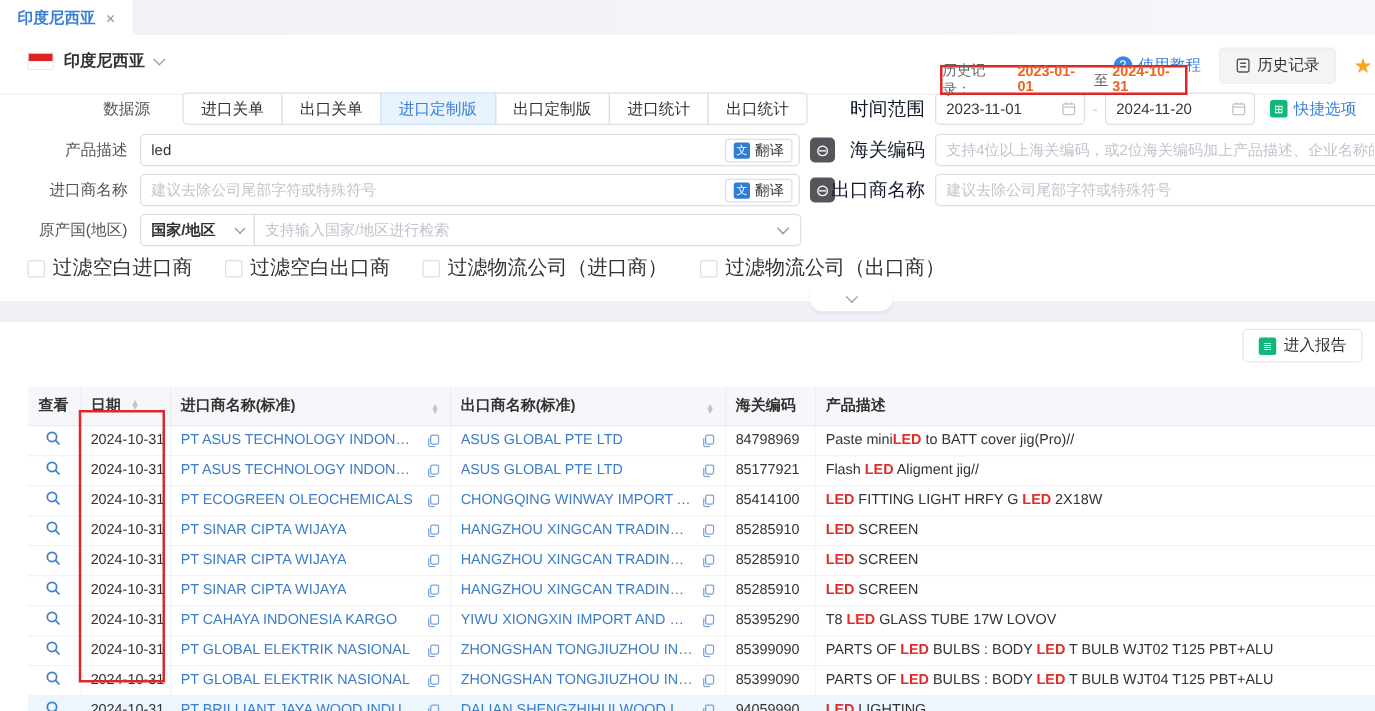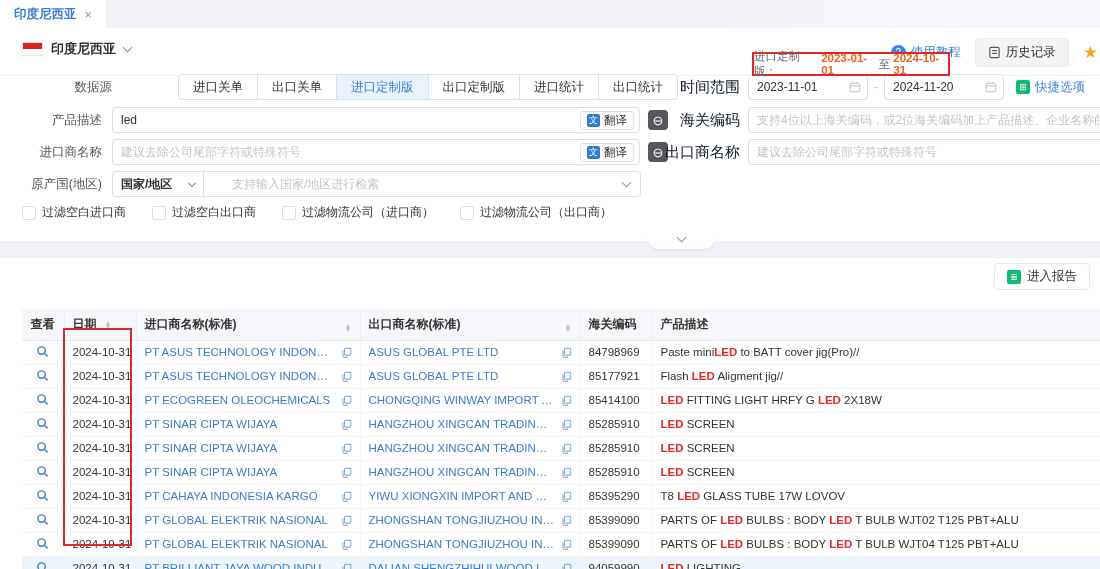--- a/index.html
+++ b/index.html
@@ -62,21 +62,21 @@
     display:flex; align-items:center; justify-content:center; font-size:13px; cursor:pointer; flex:none; }
   .cal-ic { color:#c0c4cc; margin-right:6px; flex:none; }
   .sep { margin:0 6px; color:#c0c4cc; }
   .quick { display:flex; align-items:center; gap:5px; margin-left:12px; color:#3a7fd5; font-size:12.5px; cursor:pointer; }
   .quick-ic { width:14px; height:14px; border-radius:2px; background:#12b877; color:#fff; font-size:9px;
     display:flex; align-items:center; justify-content:center; }
   .select-box { height:26px; border:1px solid #dcdfe6; border-radius:4px 0 0 4px; background:#fff;
     display:flex; align-items:center; justify-content:space-between; padding:0 8px; width:92px; font-size:12px;
     color:#333; font-weight:bold; cursor:pointer; flex:none; }
   .cbrow { position:absolute; left:22px; top:204px; display:flex; gap:26px; align-items:center; }
-  .cb { display:flex; align-items:center; gap:6px; font-size:12px; color:#333; cursor:pointer; }
+  .cb { display:flex; align-items:center; gap:6px; font-size:16px; color:#333; cursor:pointer; }
   .cb .box { width:14px; height:14px; border:1px solid #dcdfe6; border-radius:2px; background:#fff; }
 
   
   .gray-band { position:absolute; left:0; top:241px; width:1100px; height:17px; background:#f0f1f6; }
   .collapse-tab { position:absolute; left:648px; top:230px; width:66px; height:19px; background:#fff; z-index:2;
     border-radius:0 0 10px 10px; display:flex; align-items:center; justify-content:center; cursor:pointer;
     box-shadow:0 2px 3px rgba(0,0,0,0.05); }
 
   
   .results-bar { position:absolute; left:0; top:258px; width:1100px; height:42px; background:#fff; }
@@ -144,27 +144,27 @@
             <line x1="4.5" y1="5" x2="9.5" y2="5" stroke="#555" stroke-width="1.2"></line>
             <line x1="4.5" y1="8" x2="9.5" y2="8" stroke="#555" stroke-width="1.2"></line>
           </svg>
         <span>历史记录</span>
       </span>
       <span class="star">★</span>
     </div>
   </div>
 
   <div class="upd-box">
-    <span class="lbl">进口定制版：</span>
+    <span class="lbl">历史记录：</span>
     <span class="dt">2023-01-01</span>
     <span class="lbl">至</span>
     <span class="dt">2024-10-31</span>
   </div>
 
-  <div class="frow" style="left:32px; top:74px;gap:40px;">
+  <div class="frow" style="left:40px; top:74px;">
     <span class="flabel">数据源</span>
     <div class="seg-group">
       <span class="seg">进口关单</span>
       <span class="seg">出口关单</span>
       <span class="seg active">进口定制版</span>
       <span class="seg">出口定制版</span>
       <span class="seg">进口统计</span>
       <span class="seg">出口统计</span>
     </div>
   </div>
@@ -231,21 +231,21 @@
       <input placeholder="建议去除公司尾部字符或特殊符号" style="">
     </div>
   </div>
 
   <div class="frow" style="left:22px; top:171px;">
     <span class="flabel">原产国(地区)</span>
     <div class="select-box">
       <span>国家/地区</span>
       <span class="chev" style="width:6px;height:6px;"></span>
     </div>
-    <div class="inp" style="width:438px; border-radius:0 4px 4px 0; margin-left:-1px;padding-left:20px;">
+    <div class="inp" style="width:438px; border-radius:0 4px 4px 0; margin-left:-1px;">
       <input placeholder="支持输入国家/地区进行检索" style="">
       <span class="chev" style="margin-right:10px;"></span>
     </div>
   </div>
 
   <div class="cbrow">
     <span class="cb">
         <span class="box"></span>
         <span>过滤空白进口商</span>
       </span>

